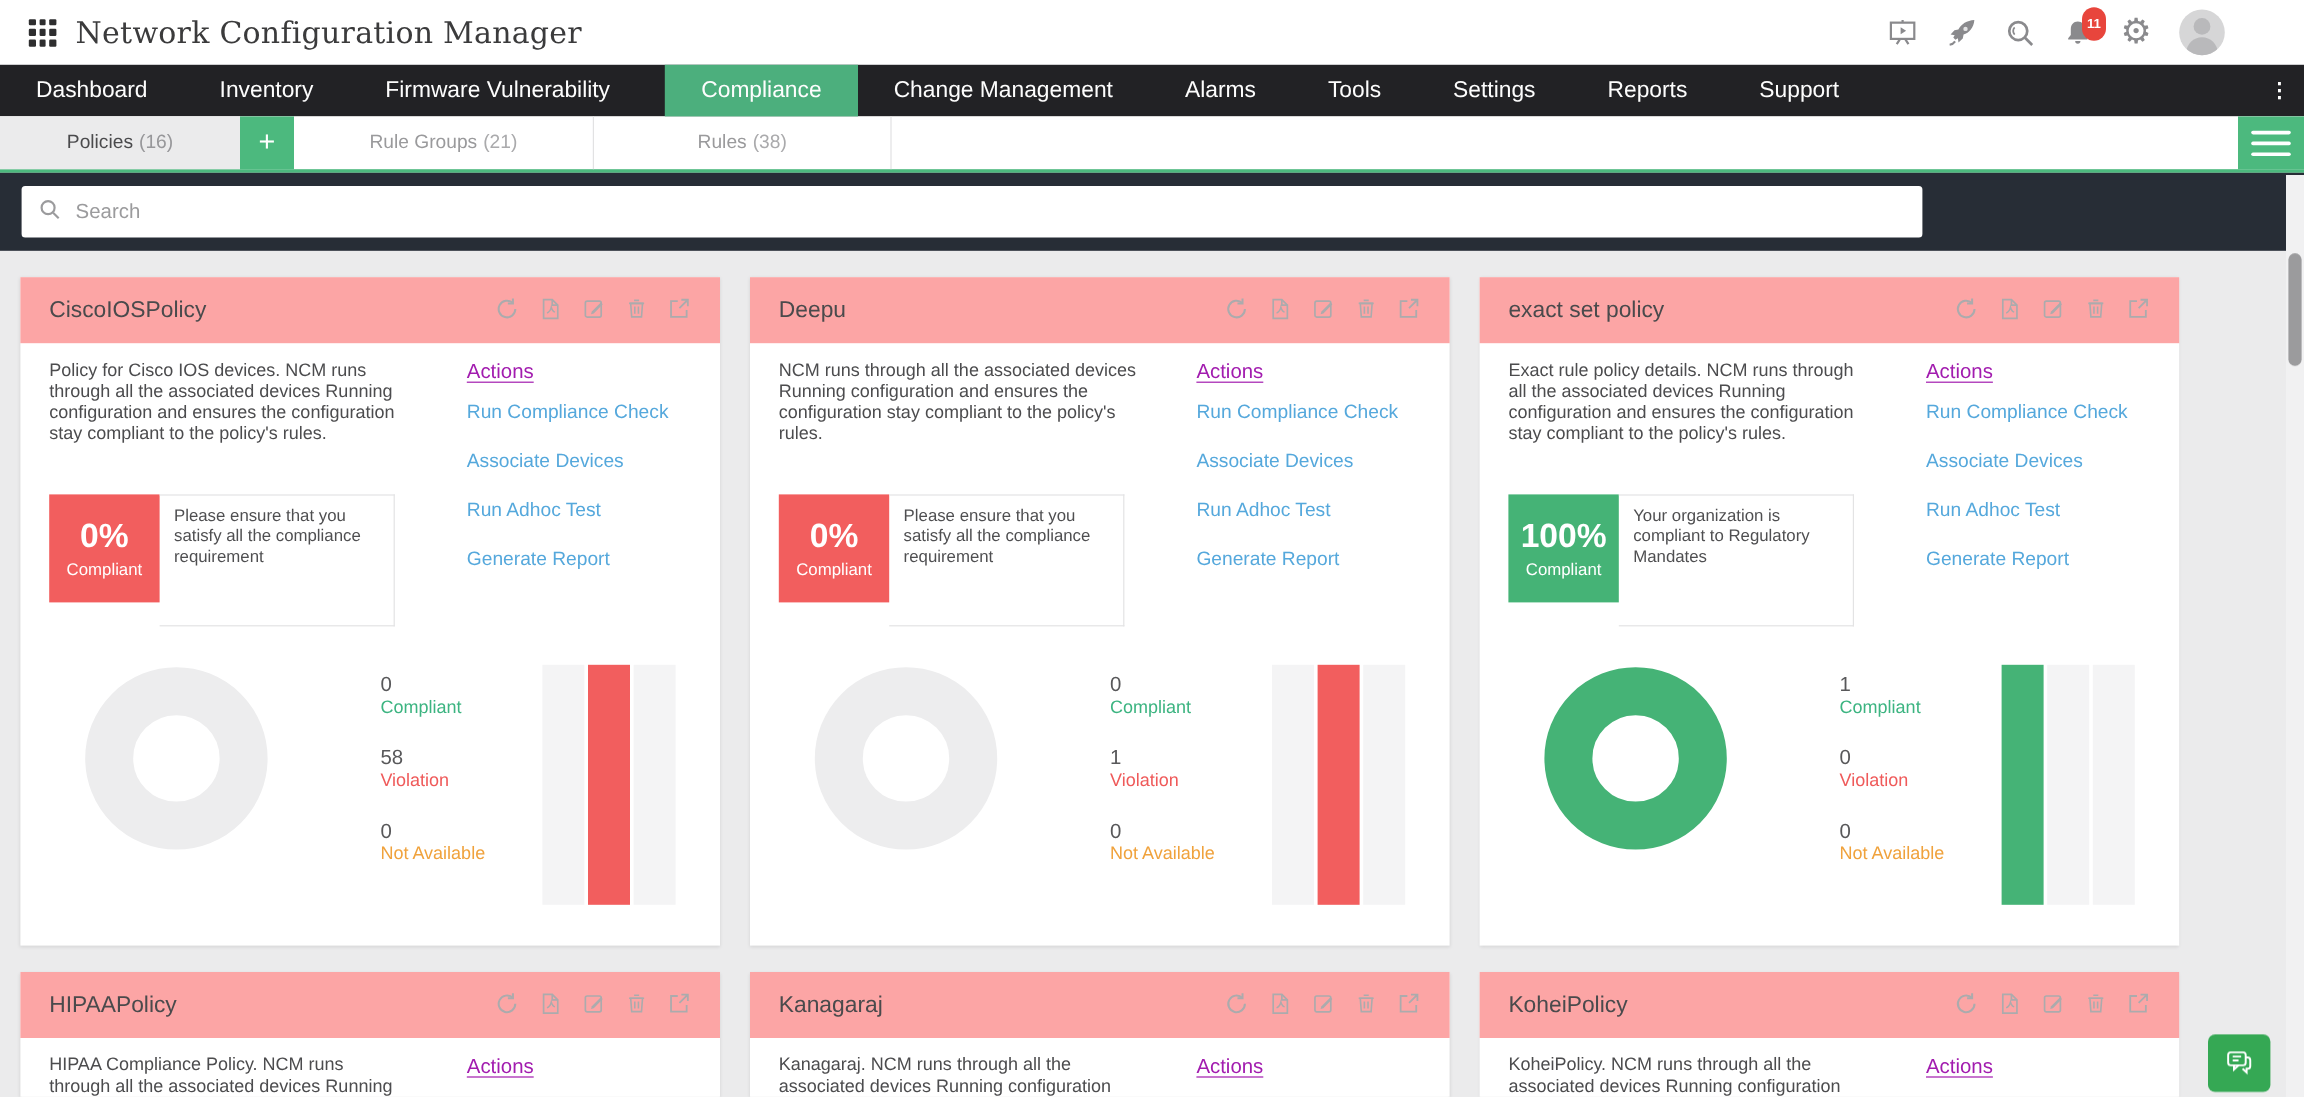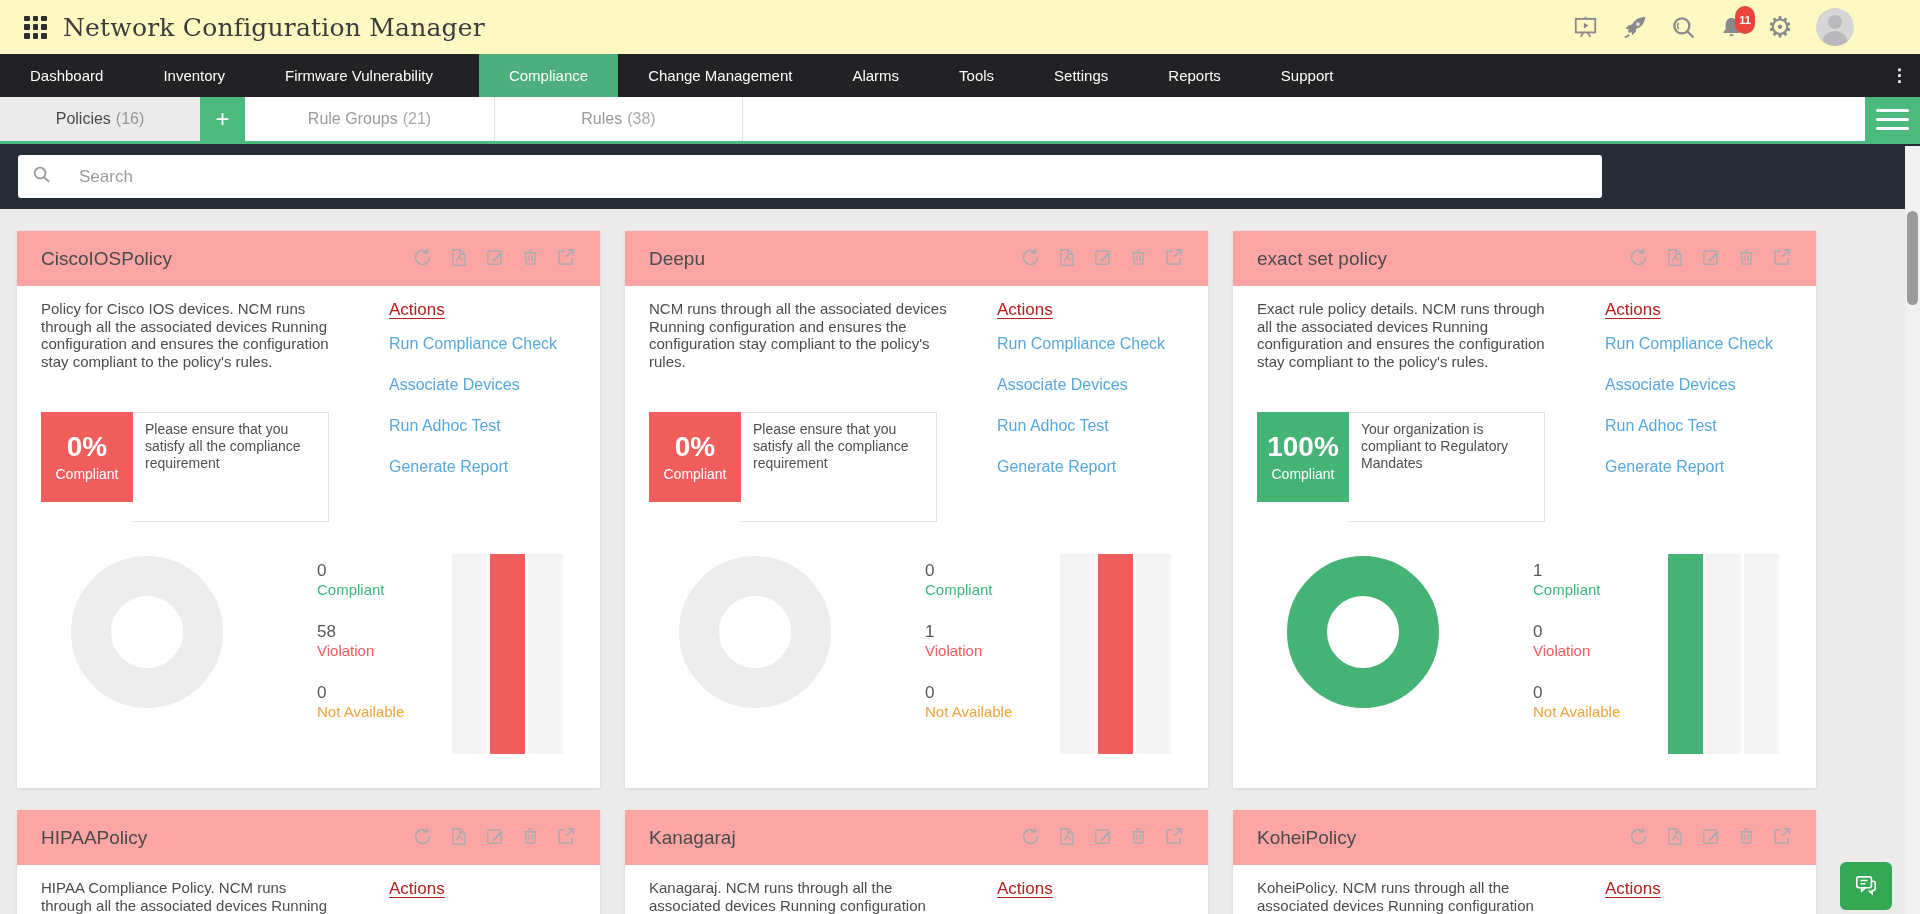--- a/index.html
+++ b/index.html
@@ -7,37 +7,37 @@
     --badge-green:#45b376; --link-blue:#55a8dc; --label-green:#3cb481;
     --label-red:#ef5a5a; --label-orange:#f0a23c; --notification-red:#e8453c;
     --dark-band:#272d36; --nav-dark:#222225;
   }
   *{margin:0;padding:0;box-sizing:border-box;}
   html,body{width:1920px;height:914px;overflow:hidden;background:#ebebec;
     font-family:"Liberation Sans",sans-serif;}
   button{background:none;border:none;cursor:pointer;font-family:inherit;}
 
   
-  .app-header{height:54px;background:#fef9c3;display:flex;align-items:center;padding:0 66px 0 24px;}
+  .app-header{height:54px;background:#ffffff;display:flex;align-items:center;padding:0 66px 0 24px;}
   .grid-icon{width:23px;height:23px;display:grid;grid-template-columns:repeat(3,1fr);gap:3px;margin-right:16px;}
   .grid-icon i{background:#2e2e2f;border-radius:1px;}
   .app-title{font-family:"DejaVu Serif",serif;font-size:25px;font-weight:400;color:#3b3b3c;letter-spacing:.2px;}
   .header-right{margin-left:auto;display:flex;align-items:center;gap:23px;color:#8a8a8d;}
   .hbtn{position:relative;color:#8a8a8d;display:flex;align-items:center;}
   .hbtn svg{display:block;}
   .notif-badge{position:absolute;top:-9px;right:-11px;background:var(--notification-red);color:#fff;
     font-size:11px;font-weight:bold;min-width:20px;height:28px;border-radius:10px;
     display:flex;align-items:center;justify-content:center;padding:0 4px;}
   .avatar{width:38px;height:38px;border-radius:50%;background:#d6d6d7;position:relative;overflow:hidden;}
   .avatar::before{content:"";position:absolute;width:14px;height:14px;border-radius:50%;background:#b9b9bb;left:12px;top:7px;}
   .avatar::after{content:"";position:absolute;width:26px;height:16px;border-radius:13px 13px 0 0;background:#b9b9bb;left:6px;top:23px;}
 
   
   .main-nav{height:43px;background:var(--nav-dark);display:flex;align-items:stretch;color:#fff;}
-  .nav-item{display:flex;align-items:center;padding:16px 30px;font-size:15px;color:#fdfdfd;cursor:pointer;white-space:nowrap;}
+  .nav-item{display:flex;align-items:center;padding:16px 30px;font-size:19px;color:#fdfdfd;cursor:pointer;white-space:nowrap;}
   .nav-item.active{background:var(--nav-active-green);margin-left:16px;}
   .kebab{margin-left:auto;color:#fff;font-size:17px;letter-spacing:0;padding:0 12px;display:flex;align-items:center;font-weight:bold;}
 
   
   .subtabs{height:47px;background:#fff;display:flex;align-items:stretch;border-bottom:3px solid var(--accent-green);}
   .subtab{display:flex;align-items:center;justify-content:center;font-size:16px;color:#9a9a9c;cursor:pointer;}
   .subtab .cnt{margin-left:5px;color:#aaaaac;}
   .subtab.active{background:#ebebec;color:#4a4a4c;width:200px;}
   .subtab.active .cnt{color:#97979a;}
   .subtab.t2{width:250px;border-right:1px solid #e2e2e3;}
@@ -45,21 +45,21 @@
   .plus-btn{width:45px;background:var(--accent-green);color:#fff;font-size:24px;font-weight:300;
     display:flex;align-items:center;justify-content:center;}
   .burger-btn{margin-left:auto;width:55px;background:var(--accent-green);display:flex;flex-direction:column;
     align-items:center;justify-content:center;gap:6px;}
   .burger-btn i{display:block;width:33px;height:3px;background:#fff;border-radius:2px;}
 
   
   .search-band{height:65px;background:var(--dark-band);display:flex;align-items:center;padding-left:18px;}
   .search-box{width:1584px;height:43px;background:#fff;border-radius:3px;display:flex;align-items:center;padding:0 14px;}
   .search-box svg{color:#9b9b9d;flex:none;}
-  .search-box input{border:none;outline:none;flex:1;font-size:17px;color:#b91c1c;margin-left:28px;font-family:inherit;}
+  .search-box input{border:none;outline:none;flex:1;font-size:17px;color:#b91c1c;margin-left:12px;font-family:inherit;}
   .search-box input::placeholder{color:#9b9b9d;}
 
   
   .cards-grid{margin:22px 0 0 17px;width:1799px;display:grid;grid-template-columns:repeat(3,583px);gap:22px 25px;}
   .card{background:#fff;box-shadow:0 1px 3px rgba(0,0,0,.10);}
   .card-head{height:55px;background:#fca5a5;display:flex;align-items:center;padding:0 24px;}
   .card-title{font-size:19px;font-weight:400;color:#4a4a4c;}
   .card-tools{margin-left:auto;display:flex;align-items:center;gap:16px;color:#ababad;}
   .tool{color:#ababad;display:flex;}
   .card-body{padding:14px 24px 34px;}
@@ -68,21 +68,21 @@
   .desc{font-size:15px;line-height:1.17;color:#4c4c4e;min-height:88px;}
   .badge-row{display:flex;margin-top:24px;}
   .badge{width:92px;height:90px;flex:none;background:var(--badge-red);color:#fff;display:flex;
     flex-direction:column;align-items:center;justify-content:center;}
   .card.badge-green .badge{background:var(--badge-green);}
   .badge .pct{font-size:28px;font-weight:bold;line-height:1.1;}
   .badge .pct-label{font-size:14px;margin-top:3px;}
   .badge-msg{width:196px;height:110px;border:1px solid #e3e3e4;border-left:none;padding:8px 12px;
     font-size:14px;line-height:1.22;color:#4f4f51;}
   .actions-col{margin-left:48px;}
-  .actions-title{font-size:17px;font-weight:400;color:#b91c1c;text-decoration:underline;text-underline-offset:3px;}
+  .actions-title{font-size:17px;font-weight:400;color:#a21caf;text-decoration:underline;text-underline-offset:3px;}
   .action-link{display:block;font-size:16px;color:var(--link-blue);cursor:pointer;margin-top:21px;line-height:20px;text-decoration:none;}
   .action-link:first-of-type{margin-top:14px;}
   .chart-row{display:flex;align-items:flex-start;margin-top:32px;}
   .donut{width:152px;height:152px;border-radius:50%;border:40px solid #ededee;margin-left:30px;margin-top:2px;flex:none;}
   .card.donut-green .donut{border-color:var(--badge-green);}
   .stats{margin-left:94px;width:110px;padding-top:6px;flex:none;}
   .stat{margin-bottom:21px;}
   .stat .num{font-size:17px;color:#58585a;line-height:1.25;}
   .stat .lbl{font-size:15px;line-height:1.25;}
   .lbl.green{color:var(--label-green);} .lbl.red{color:var(--label-red);} .lbl.orange{color:var(--label-orange);}

